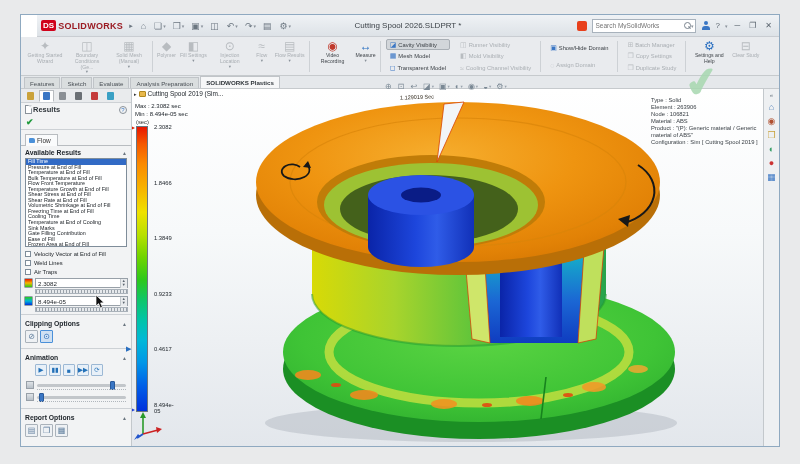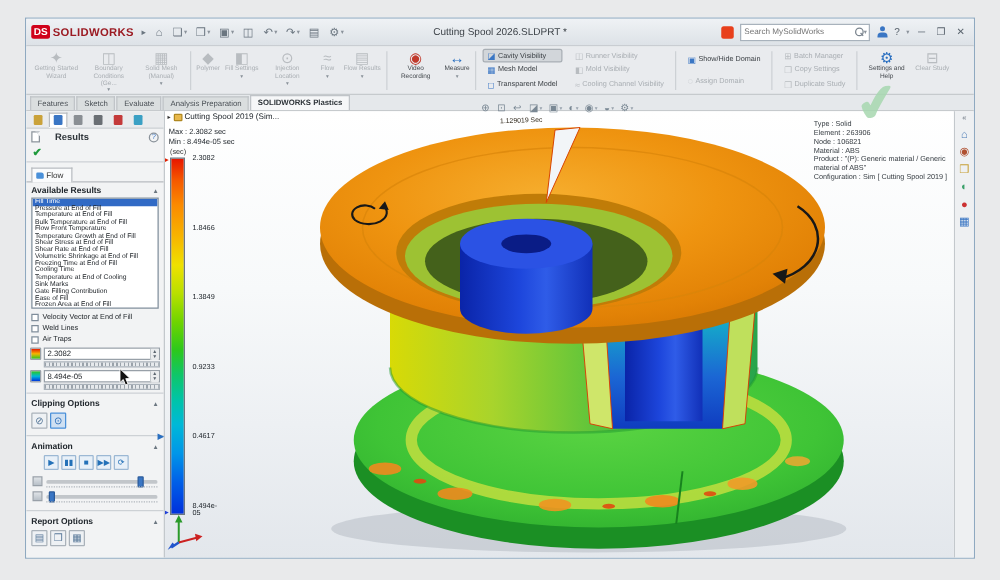--- a/index.html
+++ b/index.html
@@ -1,20 +1,20 @@
 <!DOCTYPE html>
 <html><head>
 <meta charset="utf-8">
 <style>
   * { margin:0; padding:0; box-sizing:border-box; }
   html,body { width:800px; height:464px; background:#e9eaeb; font-family:"Liberation Sans",sans-serif; overflow:hidden; }
   #app { position:absolute; left:20px; top:14px; width:760px; height:433px; background:#fff; border:1px solid #8fa9c0; }
 
   
-  #titlebar { position:relative; height:22px; background:linear-gradient(#eff2f5,#dde2e7); display:flex; align-items:center; border-bottom:1px solid #c9cdd2; }
+  #titlebar { position:relative; height:22px; background:linear-gradient(#eff2f5,#dde2e7); display:flex; align-items:center; border-bottom:1px solid #c9cdd2;margin-left:16px; }
   .brand { display:flex; align-items:center; gap:2px; padding:0 6px 0 4px; }
   .brand-mark { background:#d0021b; color:#fff; font-size:8px; font-weight:bold; padding:1px 2px; border-radius:2px; }
   .brand-name { color:#9b1b23; font-weight:bold; font-size:9px; letter-spacing:.3px; }
   .tb-arrow { color:#6b7680; font-size:7px; margin-right:8px; }
   .qa { display:flex; align-items:center; gap:7px; }
   .qa-btn { color:#6b7680; font-size:9px; display:flex; align-items:center; gap:1px; cursor:default; }
   .qa-btn .caret { font-size:5px; color:#8a929a; }
   .tb-title { position:absolute; left:0; right:0; text-align:center; font-size:8px; color:#3c4248; pointer-events:none; }
   .tb-right { margin-left:auto; display:flex; align-items:center; gap:5px; padding-right:5px; position:relative; }
   .sw-badge { width:10px; height:10px; background:#e8401c; border-radius:2px; }
@@ -52,21 +52,21 @@
 
   
   #main { display:flex; height:357px; position:relative; }
 
   
   #panel { width:111px; background:#f2f3f4; border-right:1px solid #c3c8cc; font-size:6.2px; color:#333; position:relative; overflow:hidden; flex:none; }
   .pm-tabs { height:14px; display:flex; border-bottom:1px solid #cdd1d5; background:#e9ebed; align-items:flex-end; padding-left:2px; gap:1px; }
   .pm-tab { width:15px; height:12px; display:flex; align-items:center; justify-content:center; border:1px solid transparent; }
   .pm-tab.active { background:#fff; border-color:#b8bcc0; border-bottom-color:#fff; }
   .pm-ic { width:7px; height:8px; border-radius:1px; }
-  .res-row { display:flex; align-items:center; gap:12px; padding:2px 4px; }
+  .res-row { display:flex; align-items:center; gap:1px; padding:2px 4px; }
   .page-ic { width:7px; height:9px; background:#fff; border:1px solid #8a929a; position:relative; }
   .page-ic::after { content:""; position:absolute; right:-1px; top:-1px; border:2px solid; border-color:#cdd1d5 #f2f3f4 transparent transparent; }
   .res-title { font-weight:bold; font-size:7.5px; color:#2f353a; }
   .help-circle { margin-left:auto; width:8px; height:8px; border:1px solid #8a929a; border-radius:50%; font-size:6px; color:#3a76c4; display:flex; align-items:center; justify-content:center; }
   .ok-row { padding:1px 5px 2px; border-bottom:1px solid #cdd1d5; }
   .ok-check { color:#1f9a3c; font-size:9px; font-weight:bold; }
   .flow-tab-row { border-bottom:1px solid #b8bcc0; padding:4px 0 0 4px; height:16px; }
   .flow-tab { display:inline-flex; align-items:center; gap:2px; border:1px solid #b8bcc0; border-bottom:none; background:#fafbfc; font-size:6.5px; padding:1px 6px 1px 3px; height:12px; }
   .flow-ic { width:6px; height:5px; background:#4a90d9; border-radius:1px 2px 1px 1px; }
   .sec-head { display:flex; align-items:center; font-weight:bold; font-size:6.8px; color:#22282e; padding:3px 4px 2px; }

